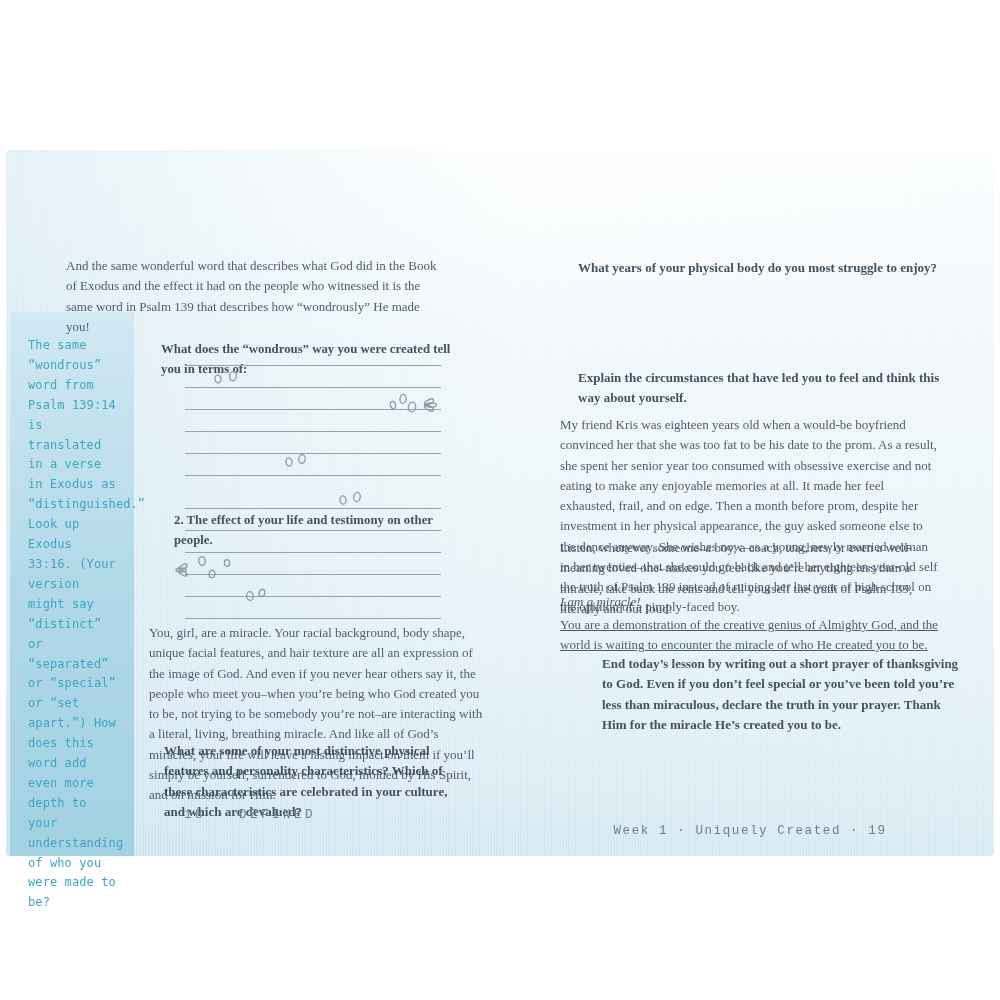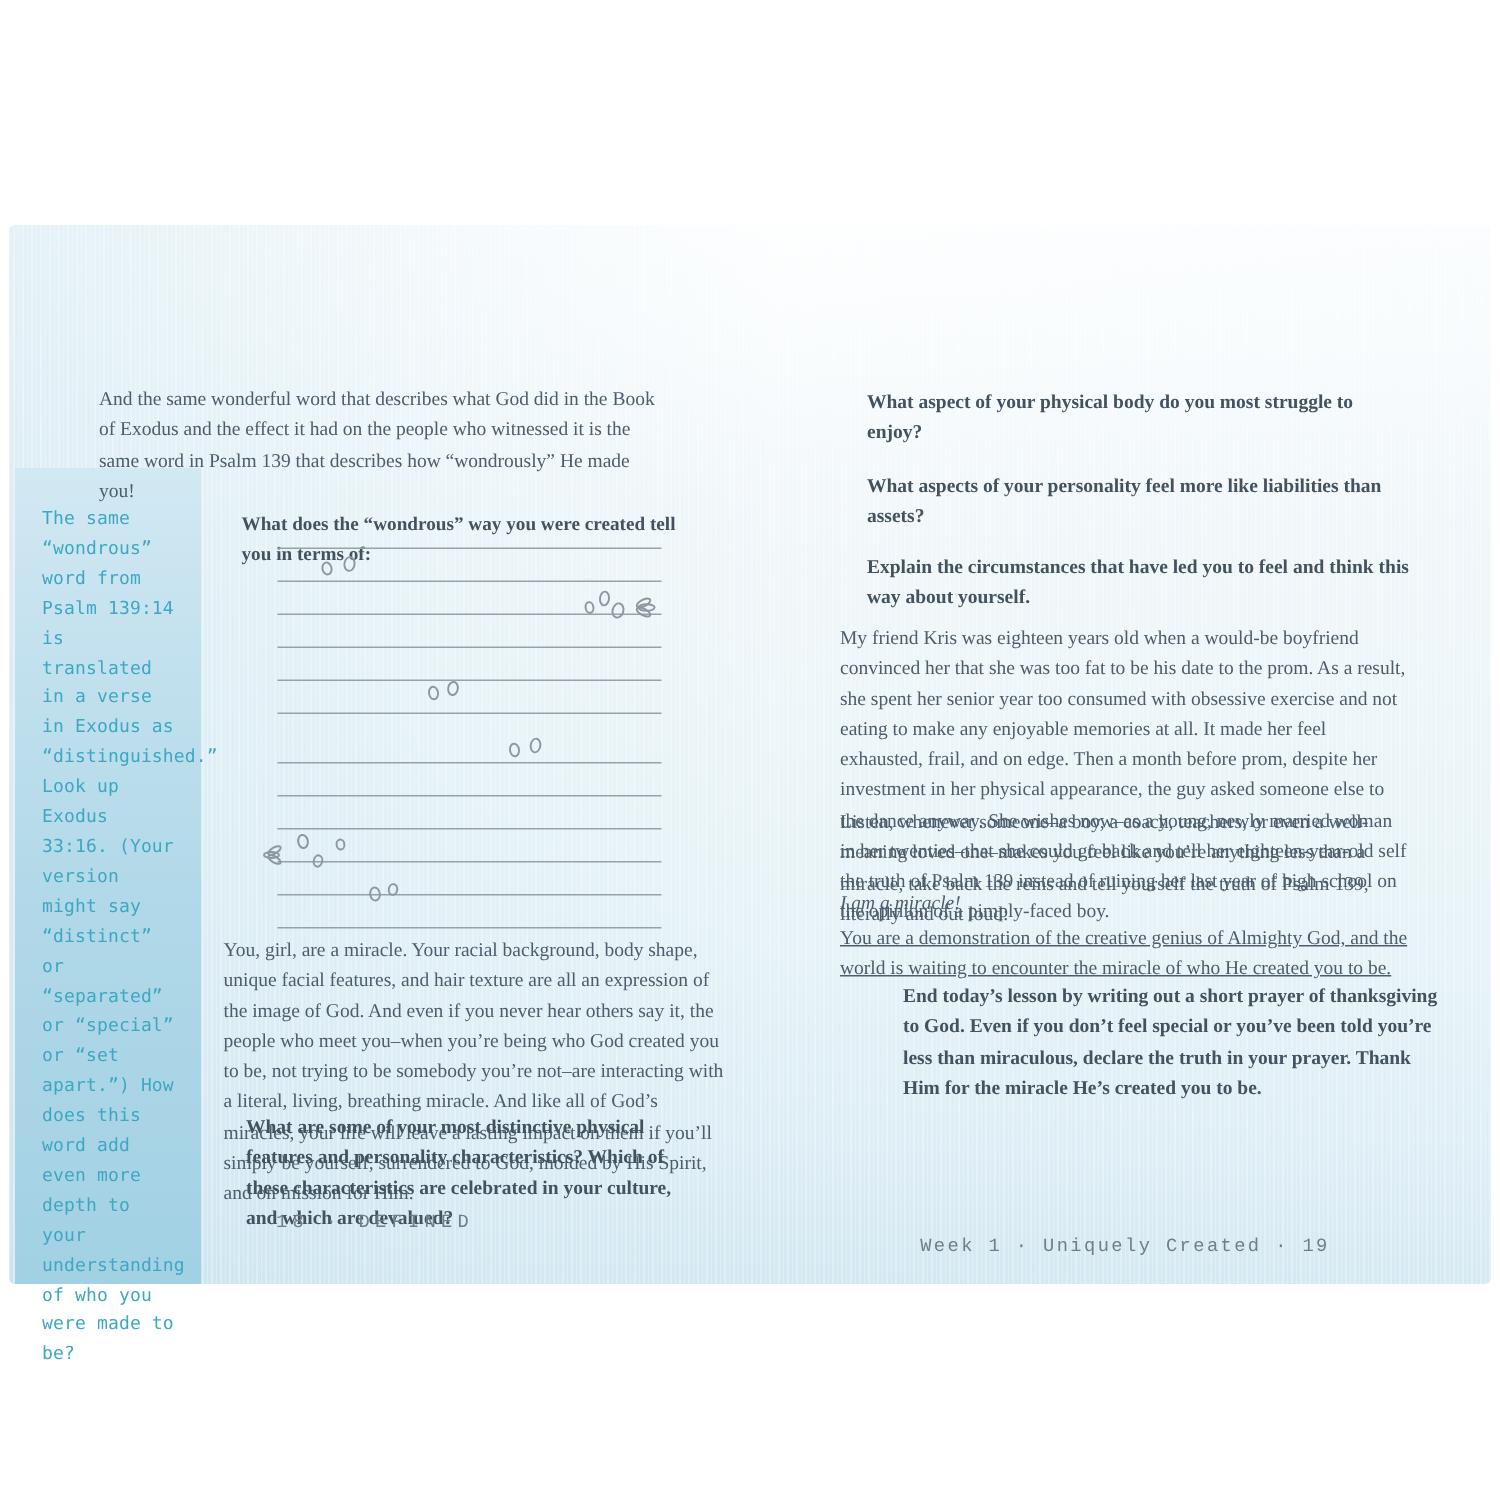--- a/index.html
+++ b/index.html
@@ -54,20 +54,21 @@
 
     <div class="abs rules" style="left:179px;top:194px;width:256px;">
         <div class="rule"></div>
         <div class="rule"></div>
         <div class="rule"></div>
         <div class="rule"></div>
         <div class="rule"></div>
         <div class="rule"></div>
       </div>
 
+    <div class="serif-block label-q" style="left:168px;top:333px;width:300px;">2. The effect of your life and testimony on other people.</div>
 
     <div class="abs rules" style="left:179px;top:337px;width:256px;">
         <div class="rule"></div>
         <div class="rule"></div>
         <div class="rule"></div>
         <div class="rule"></div>
         <div class="rule"></div>
         <div class="rule"></div>
       </div>
 
@@ -93,23 +94,22 @@
       <ellipse cx="244" cy="446" rx="3.2" ry="4.4" transform="rotate(-8 244 446)"></ellipse>
       <ellipse cx="256" cy="443" rx="2.8" ry="3.6" transform="rotate(10 256 443)"></ellipse>
     </svg>
 
     <div class="serif-block" style="left:143px;top:473px;width:334px;">You, girl, are a miracle. Your racial background, body shape, unique facial features, and hair texture are all an expression of the image of God. And even if you never hear others say it, the people who meet you–when you’re being who God created you to be, not trying to be somebody you’re not–are interacting with a literal, living, breathing miracle. And like all of God’s miracles, your life will leave a lasting impact on them if you’ll simply be yourself, surrendered to God, molded by His Spirit, and on mission for Him.</div>
 
     <div class="serif-block bold-q" style="left:158px;top:591px;width:306px;">What are some of your most distinctive physical features and personality characteristics? Which of these characteristics are celebrated in your culture, and which are devalued?</div>
 
     <div class="abs footer" style="left:178px;top:658px;letter-spacing:3.5px;">18 · DEFINED</div>
 
-    <div class="serif-block bold-q" style="left:572px;top:108px;width:360px;">What aspect of your physical body do you most struggle to enjoy?</div>
+    <div class="serif-block bold-q" style="left:572px;top:108px;width:360px;">What years of your physical body do you most struggle to enjoy?</div>
 
-    <div class="serif-block bold-q" style="left:572px;top:164px;width:360px;">What aspects of your personality feel more like liabilities than assets?</div>
 
     <div class="serif-block bold-q" style="left:572px;top:218px;width:368px;">Explain the circumstances that have led you to feel and think this way about yourself.</div>
 
     <div class="serif-block" style="left:554px;top:265px;width:380px;">My friend Kris was eighteen years old when a would-be boyfriend convinced her that she was too fat to be his date to the prom. As a result, she spent her senior year too consumed with obsessive exercise and not eating to make any enjoyable memories at all. It made her feel exhausted, frail, and on edge. Then a month before prom, despite her investment in her physical appearance, the guy asked someone else to the dance anyway. She wishes now–as a young, newly married woman in her twenties–that she could go back and tell her eighteen-year-old self the truth of Psalm 139 instead of ruining her last year of high school on the opinion of a pimply-faced boy.</div>
 
     <div class="serif-block" style="left:554px;top:388px;width:380px;">Listen, whenever someone–a boy, a coach, teachers, or even a well-meaning loved one–makes you feel like you’re anything less than a miracle, take back the reins and tell yourself the truth of Psalm 139, literally and out loud:</div>
 
     <div class="serif-block italic" style="left:554px;top:442px;width:380px;">I am a miracle!</div>
 
     <div class="serif-block" style="left:554px;top:465px;width:380px;text-decoration:underline;">You are a demonstration of the creative genius of Almighty God, and the world is waiting to encounter the miracle of who He created you to be.</div>

